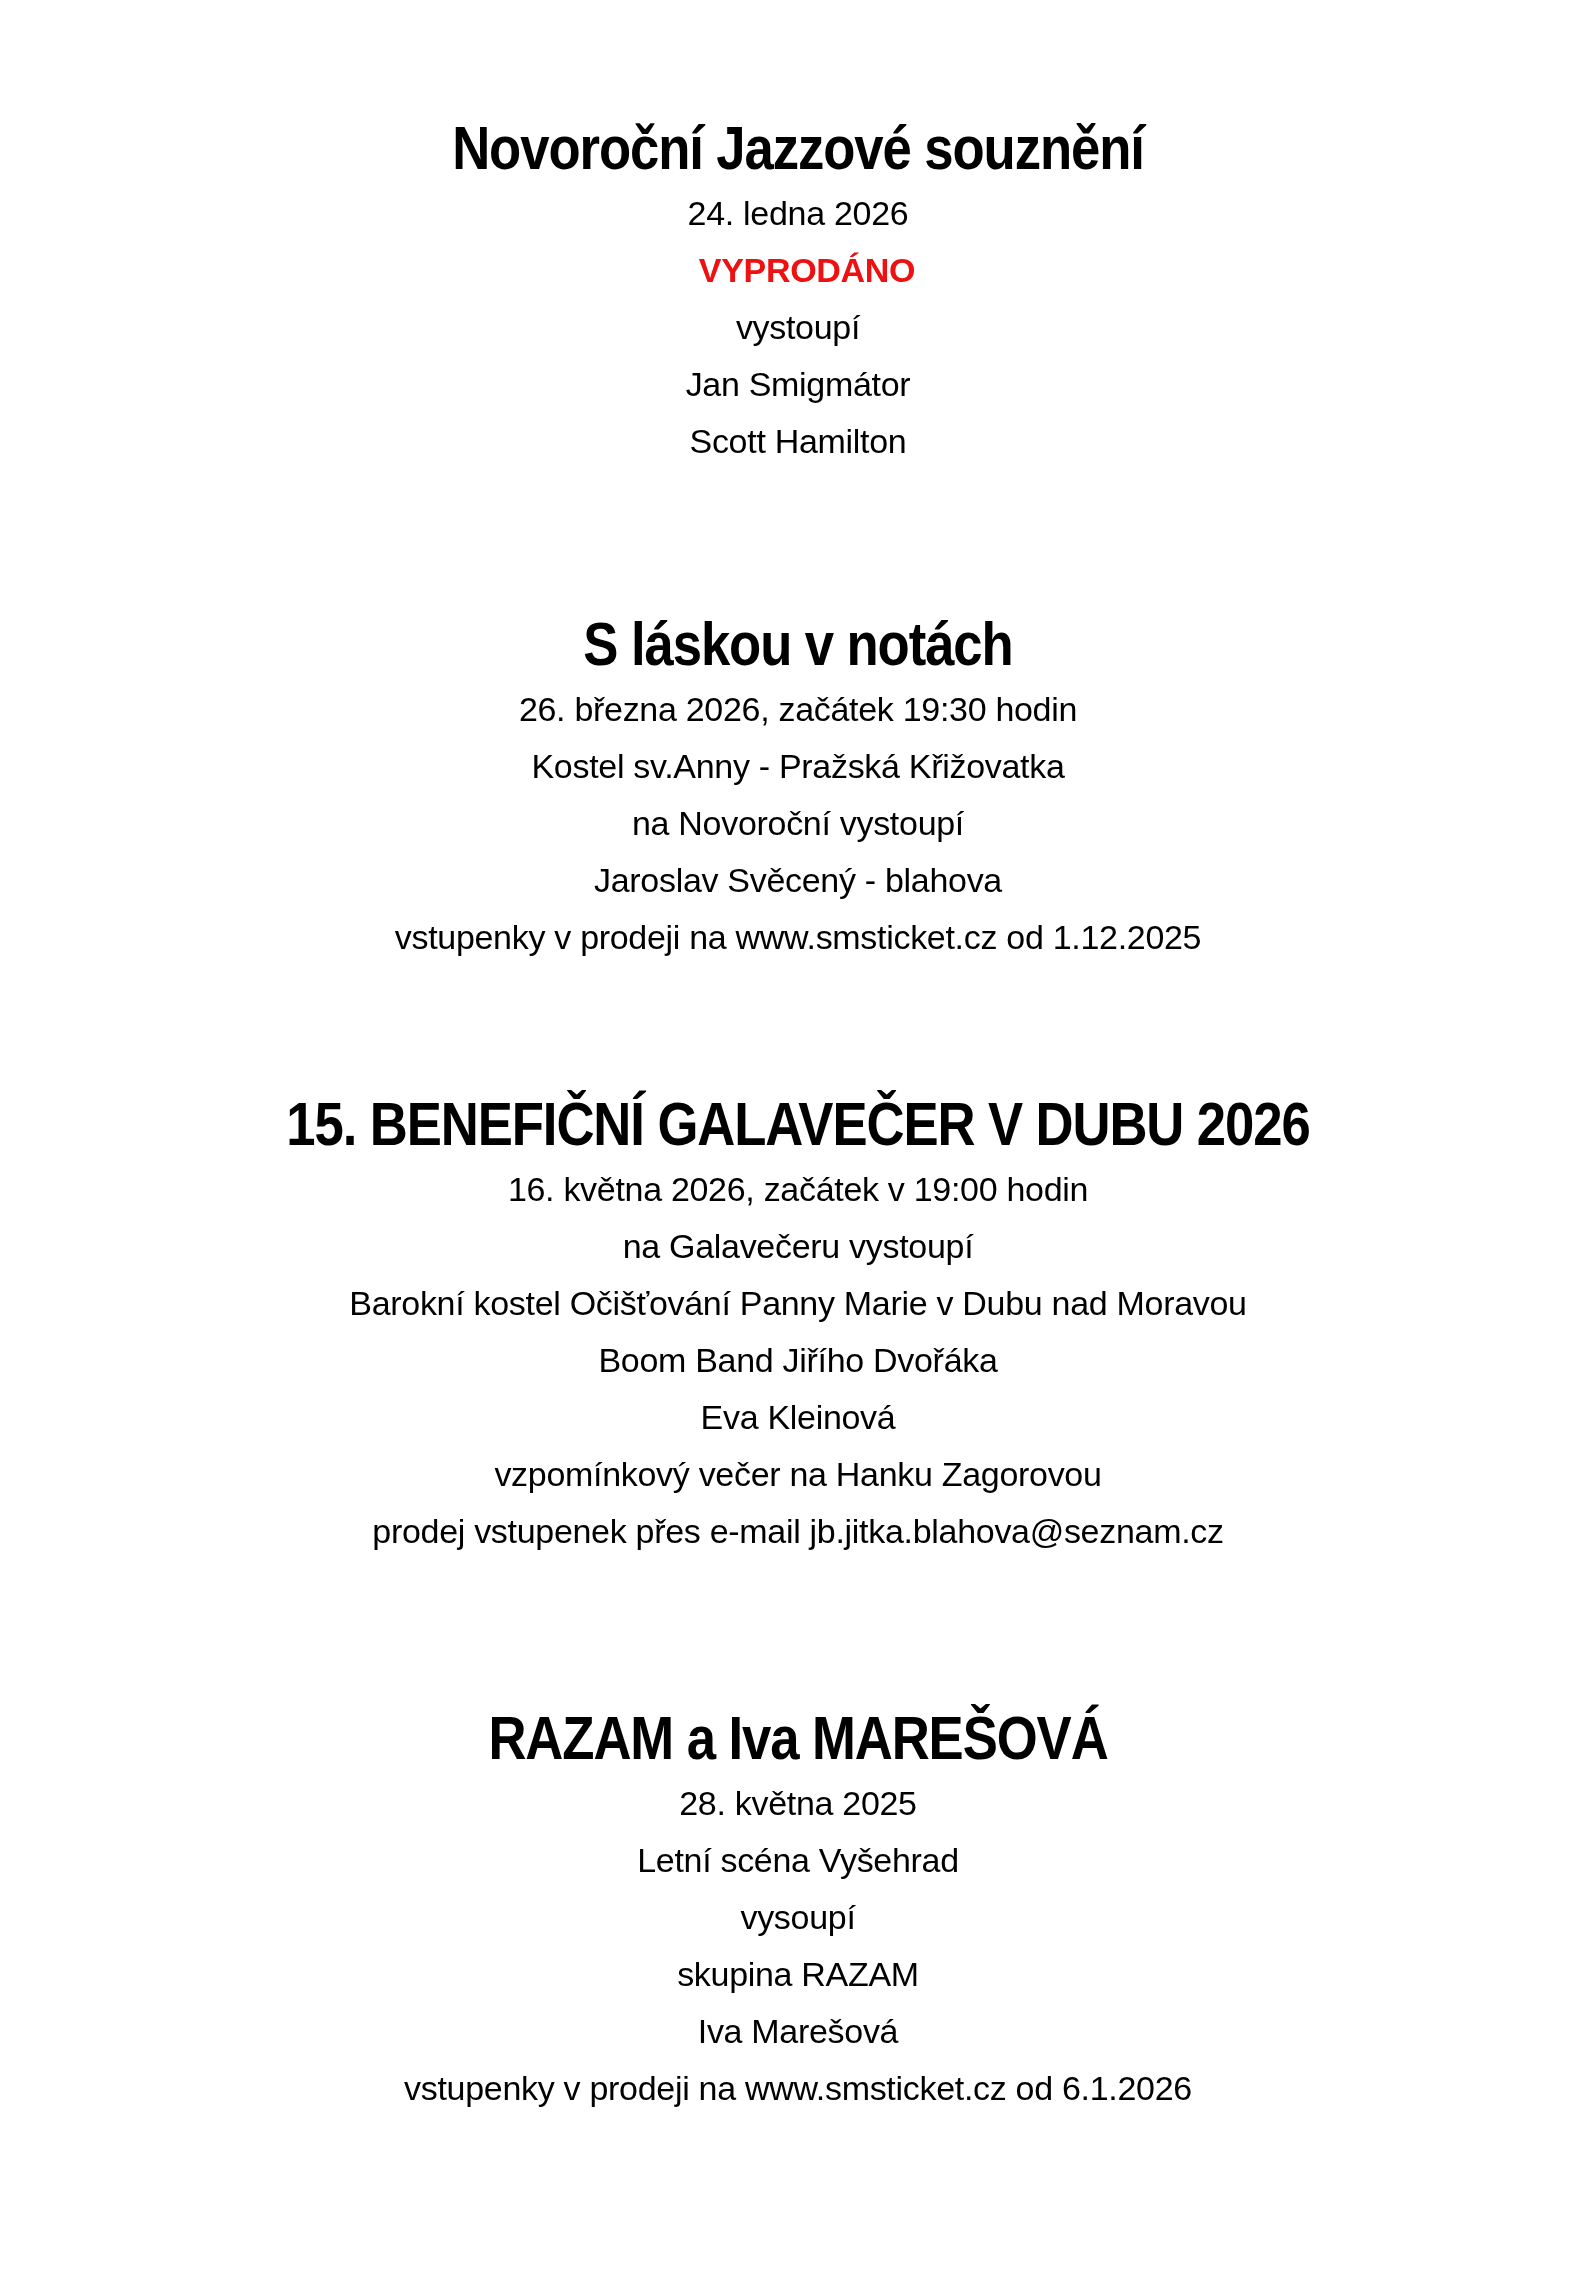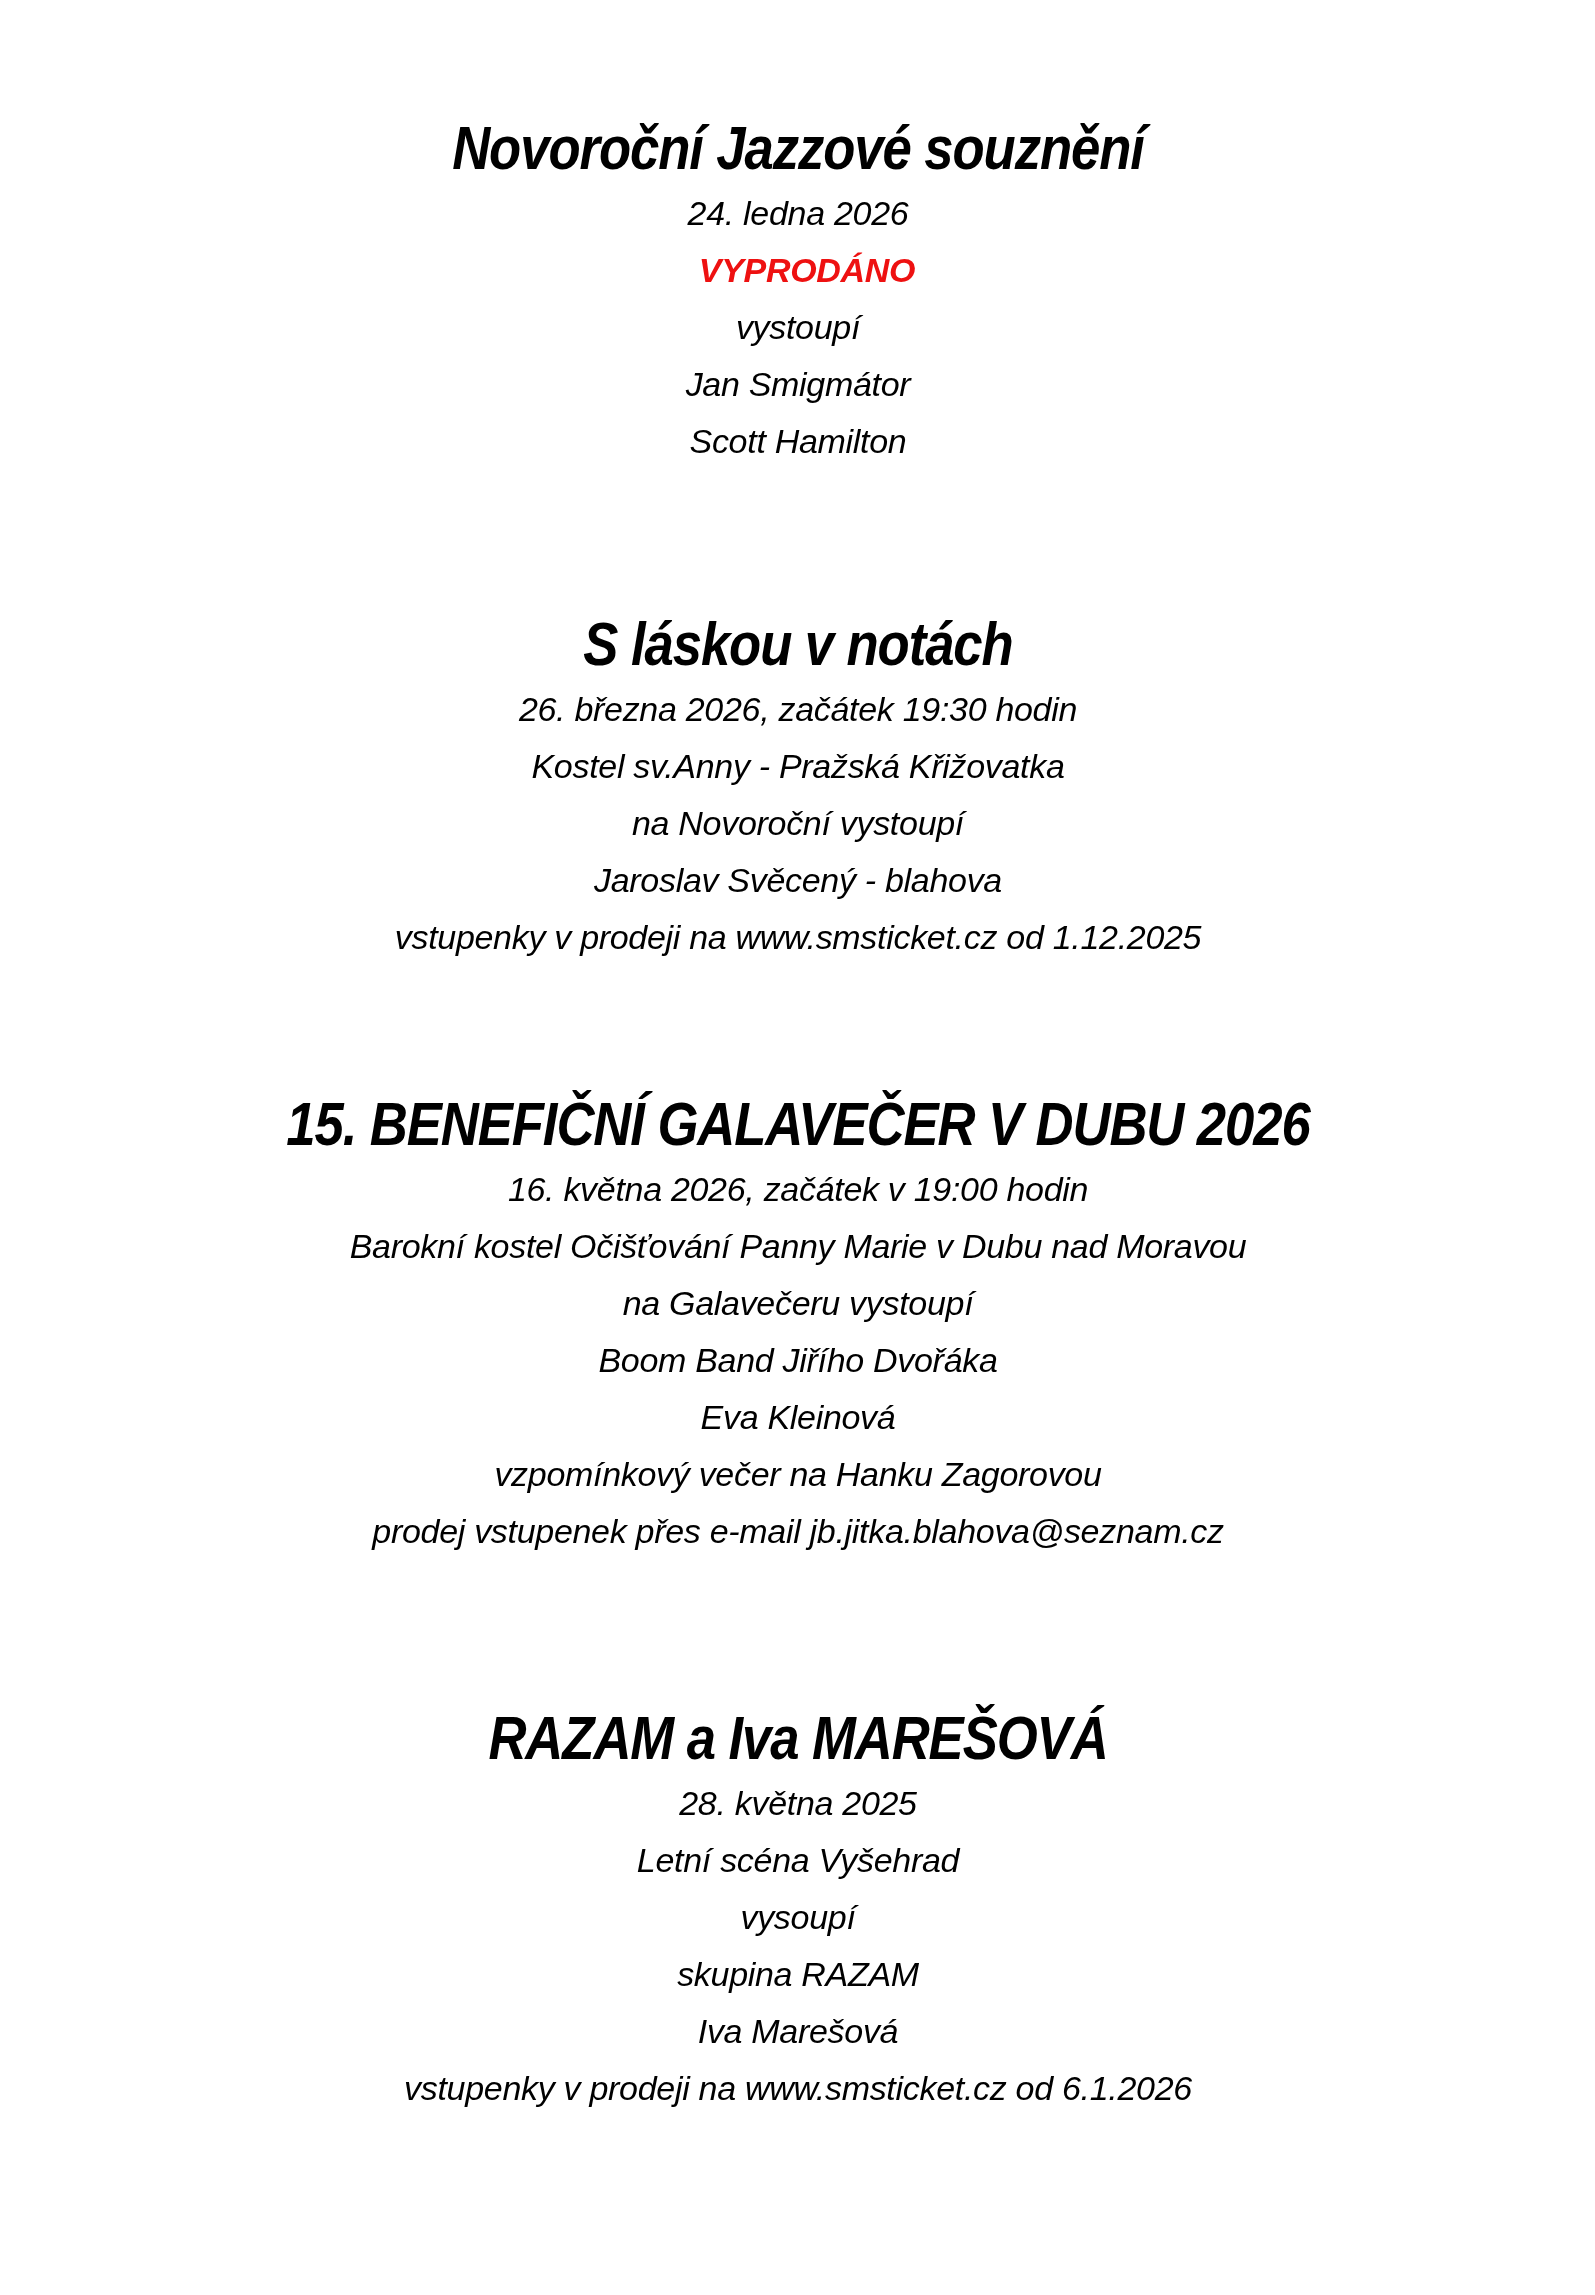--- a/index.html
+++ b/index.html
@@ -14,21 +14,21 @@
     font-family: "Liberation Sans", sans-serif;
     color: #000000;
     overflow: hidden;
   }
   .flyer {
     width: 100%;
     padding-top: 111px;
     text-align: center;
     box-sizing: border-box;
   }
-  section { margin: 0; padding: 0; font-style: italic; }
+  section { margin: 0; padding: 0; }
   .event-title {
     margin: 0;
     font-size: 62px;
     font-weight: 700;
     line-height: 74px;
     letter-spacing: -1.3px;
     transform: scaleX(0.85);
     transform-origin: 50% 50%;
     white-space: nowrap;
   }
@@ -69,22 +69,22 @@
     <p class="line">26. března 2026, začátek 19:30 hodin</p>
     <p class="line">Kostel sv.Anny - Pražská Křižovatka</p>
     <p class="line">na Novoroční vystoupí</p>
     <p class="line">Jaroslav Svěcený - blahova</p>
     <p class="line">vstupenky v prodeji na www.smsticket.cz od 1.12.2025</p>
   </section>
 
   <section class="section-3">
     <h1 class="event-title">15. BENEFIČNÍ GALAVEČER V DUBU 2026</h1>
     <p class="line">16. května 2026, začátek v 19:00 hodin</p>
+    <p class="line">na Galavečeru vystoupí</p>
     <p class="line">Barokní kostel Očišťování Panny Marie v Dubu nad Moravou</p>
-    <p class="line">na Galavečeru vystoupí</p>
     <p class="line">Boom Band Jiřího Dvořáka</p>
     <p class="line">Eva Kleinová</p>
     <p class="line">vzpomínkový večer na Hanku Zagorovou</p>
     <p class="line">prodej vstupenek přes e-mail jb.jitka.blahova@seznam.cz</p>
   </section>
 
   <section class="section-4">
     <h1 class="event-title">RAZAM a Iva MAREŠOVÁ</h1>
     <p class="line">28. května 2025</p>
     <p class="line">Letní scéna Vyšehrad</p>

